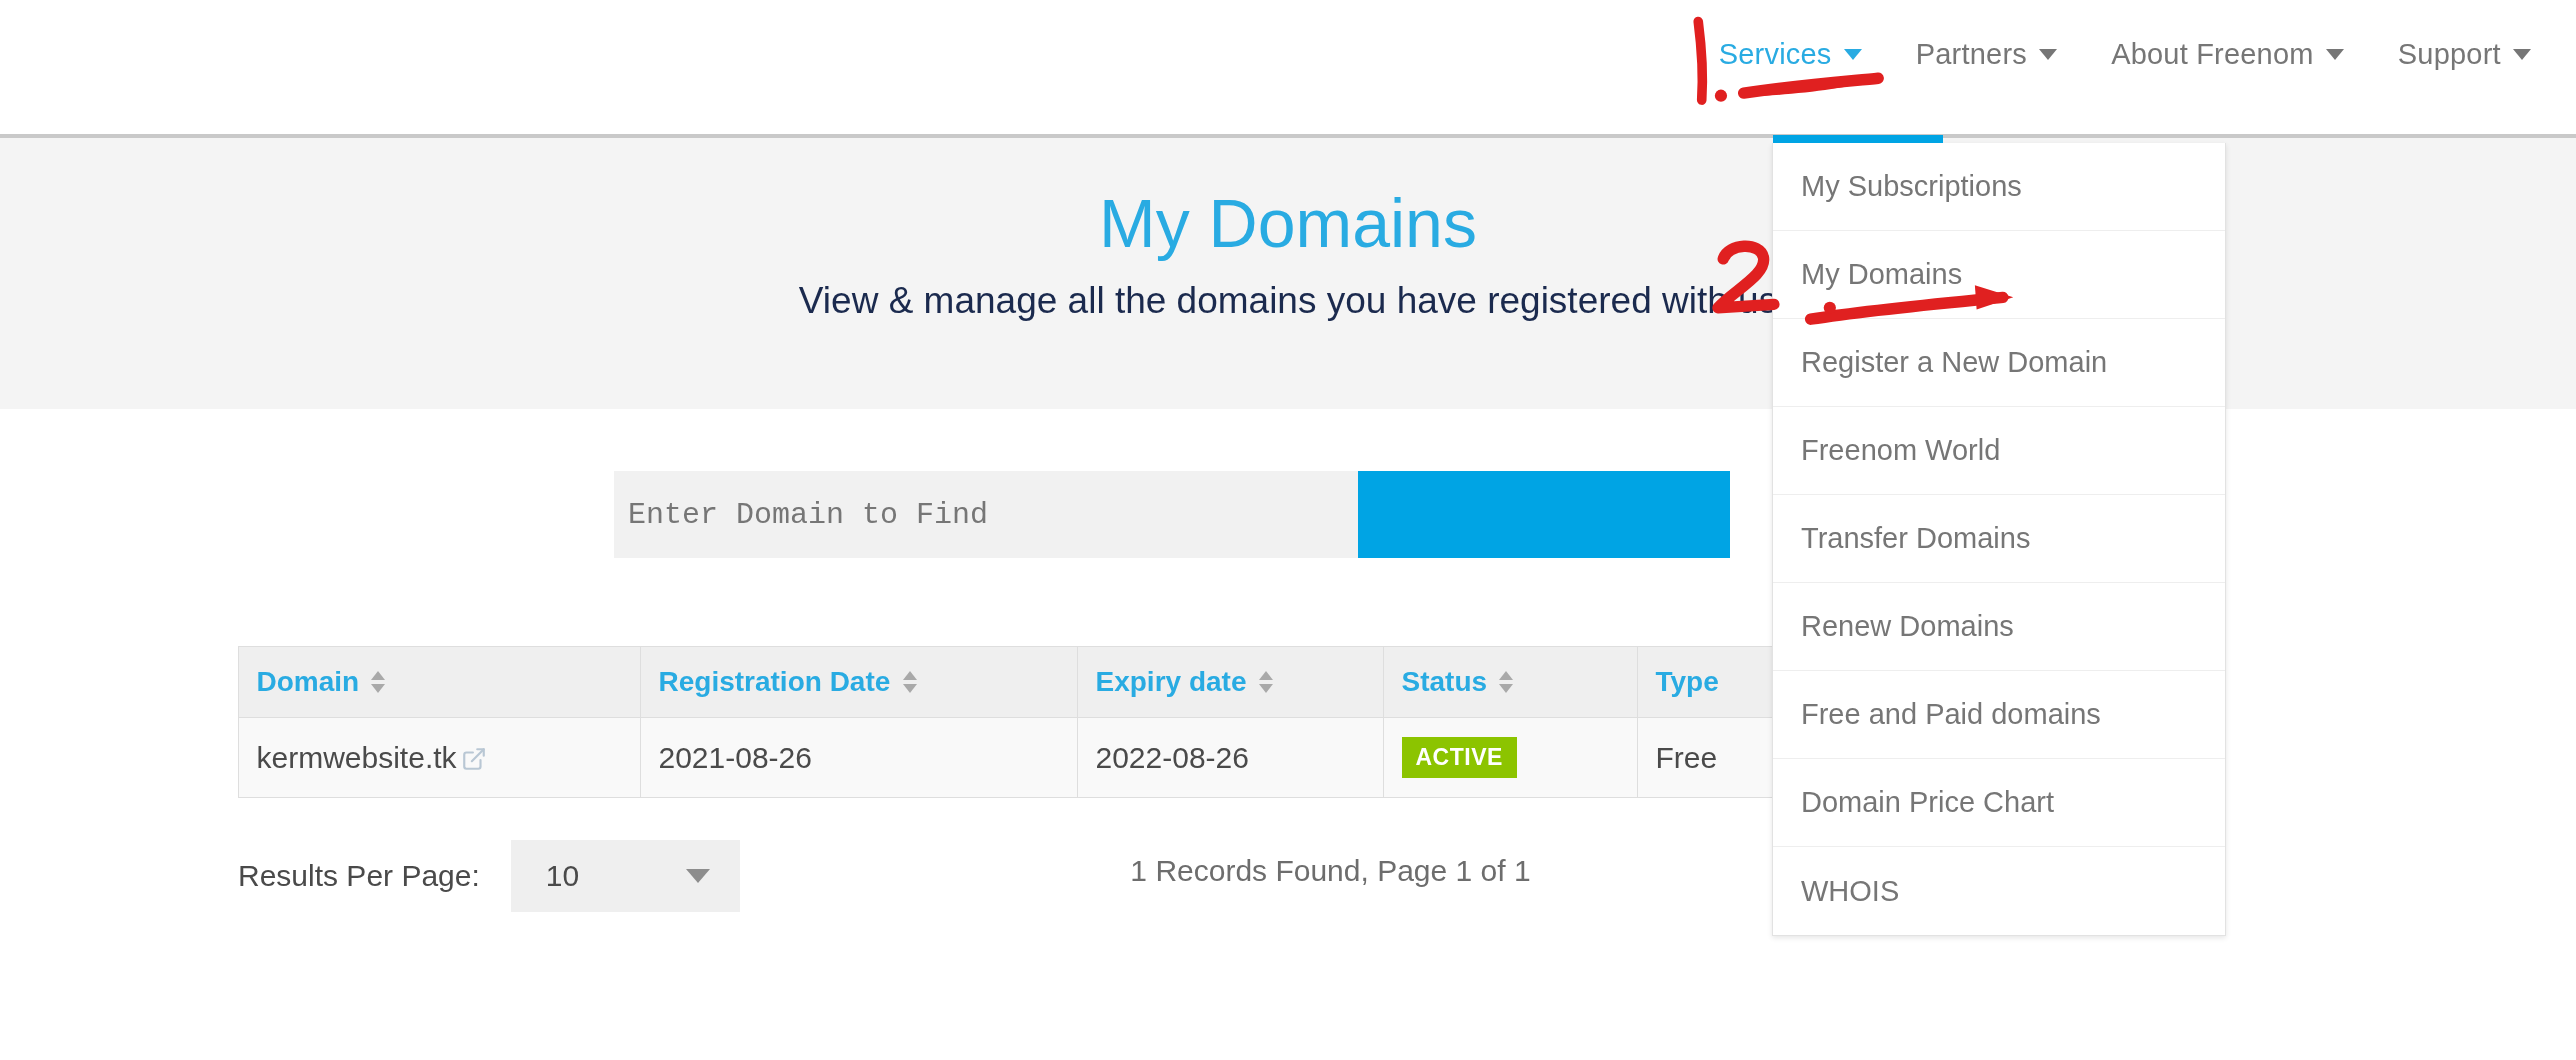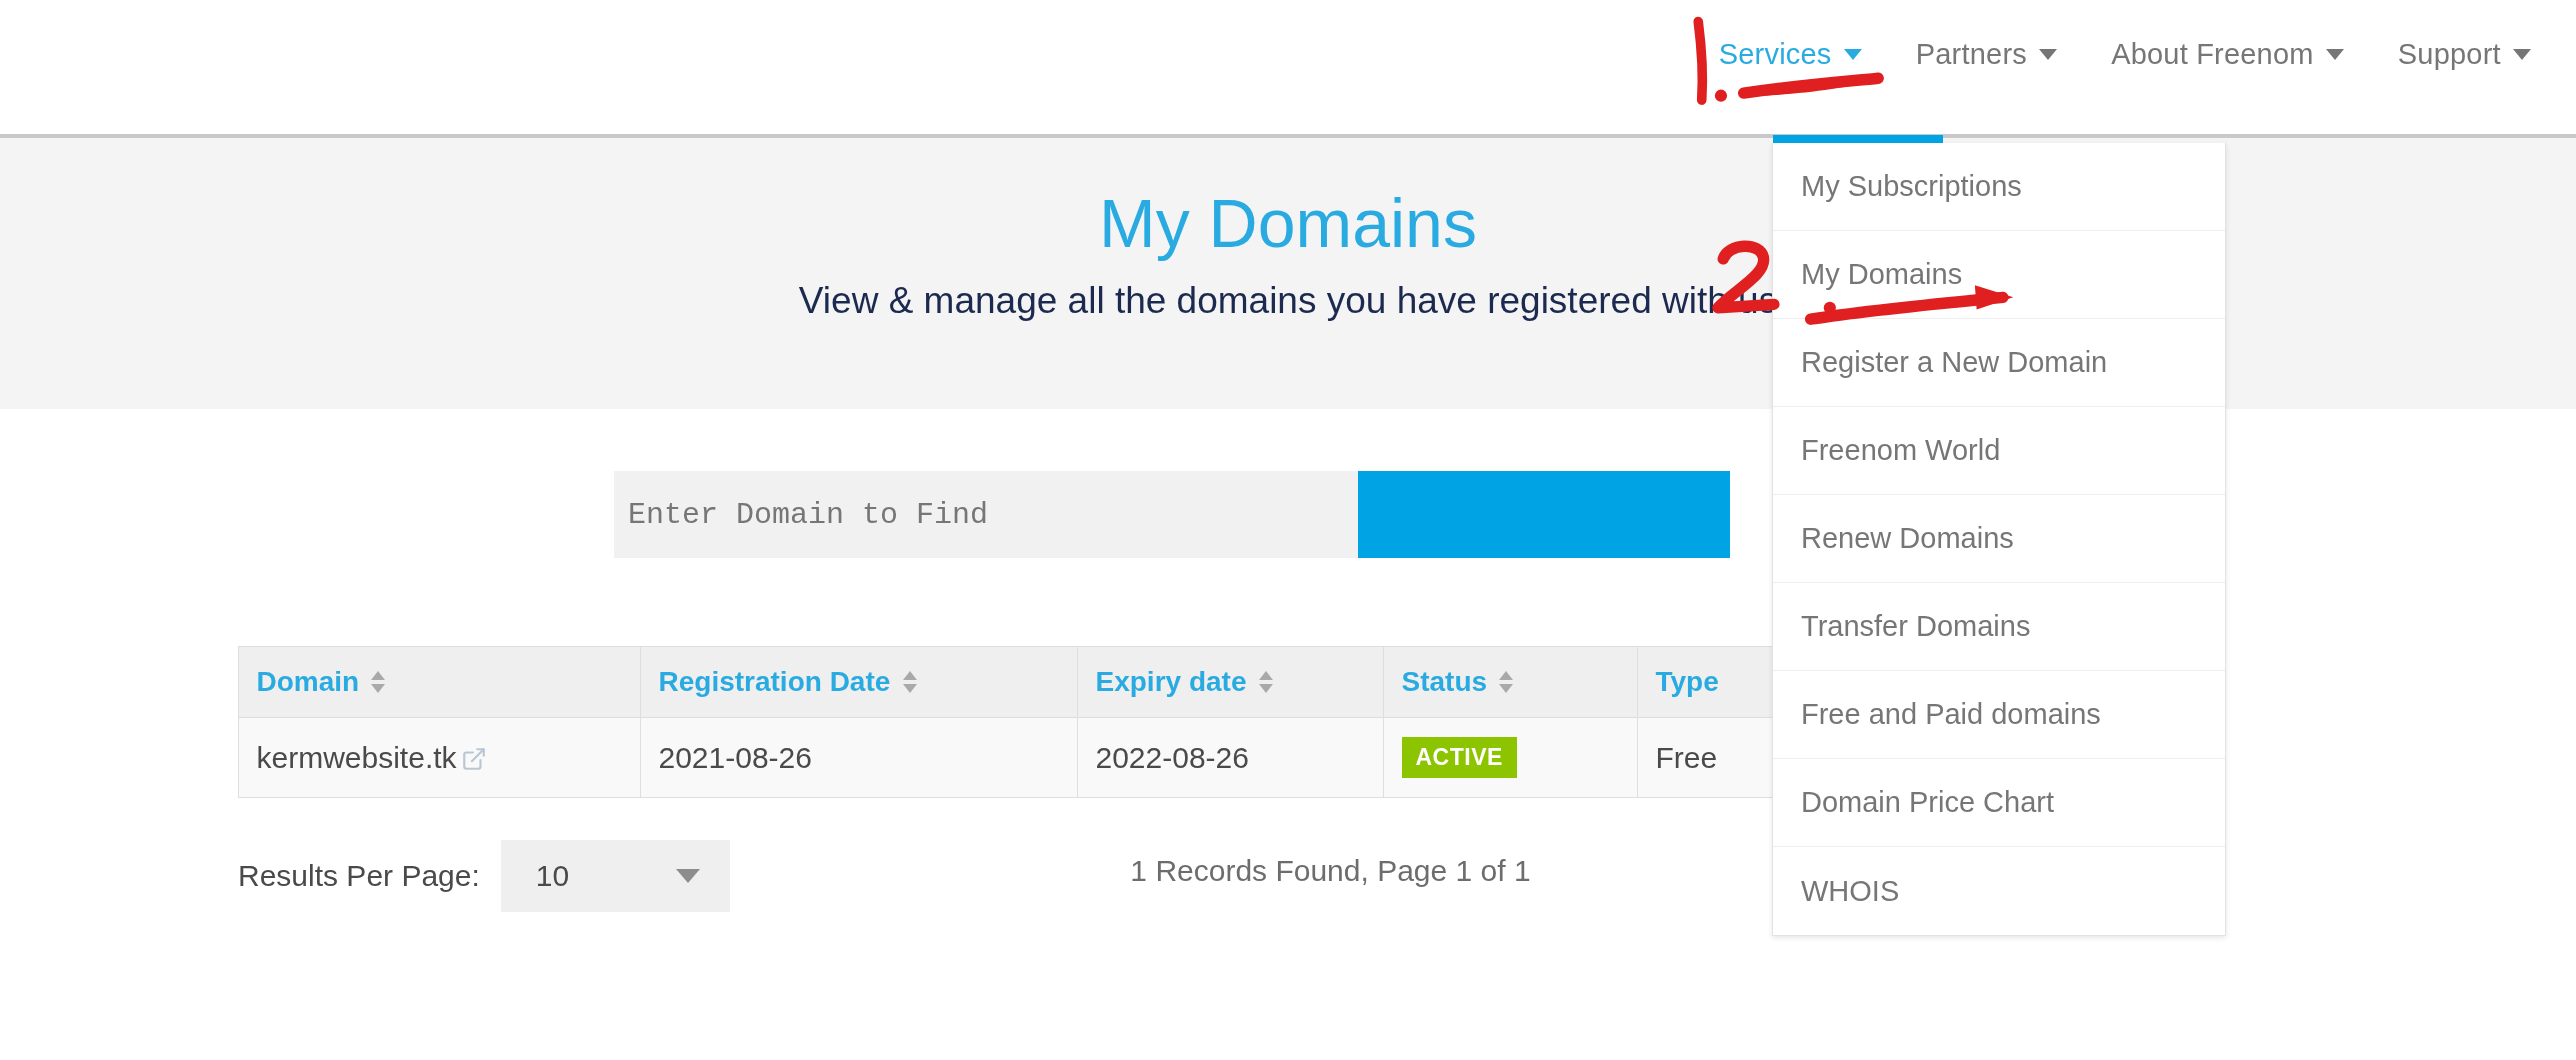--- a/index.html
+++ b/index.html
@@ -172,21 +172,21 @@
     position: absolute;
     left: 238px; top: 840px;
     width: 2185px;
     height: 70px;
   }
   .rpp {
     position: absolute;
     left: 0; top: 0;
     display: flex;
     align-items: center;
-    gap: 21px;
+    gap: 31px;
   }
   .rpp-label { font-size: 30px; color: #4a4a4a; }
   .rpp-select {
     position: relative;
     width: 229px; height: 72px;
     background: #efefef;
     display: flex;
     align-items: center;
     cursor: pointer;
   }
@@ -385,22 +385,22 @@
     </div>
     <div class="records-text">1 Records Found, Page 1 of 1</div>
   </div>
 
   <div class="dropdown">
     <div class="dd-active-bar"></div>
     <div class="dd-item">My Subscriptions</div>
     <div class="dd-item">My Domains</div>
     <div class="dd-item">Register a New Domain</div>
     <div class="dd-item">Freenom World</div>
+    <div class="dd-item">Transfer Domains</div>
     <div class="dd-item">Renew Domains</div>
-    <div class="dd-item">Transfer Domains</div>
     <div class="dd-item">Free and Paid domains</div>
     <div class="dd-item">Domain Price Chart</div>
     <div class="dd-item">WHOIS</div>
   </div>
 
   <div class="annot" id="annot-1">
     <svg width="367" height="114" viewBox="0 0 420 130">
       <path d="M22 14 C 26 45, 28 74, 26 104" stroke="#e02020" stroke-width="11" stroke-linecap="round" fill="none"></path>
       <circle cx="48" cy="99" r="7" fill="#e02020"></circle>
       <path d="M72 94 C 130 86, 200 84, 226 80 C 190 92, 130 98, 80 100 Z" fill="#e02020"></path>

